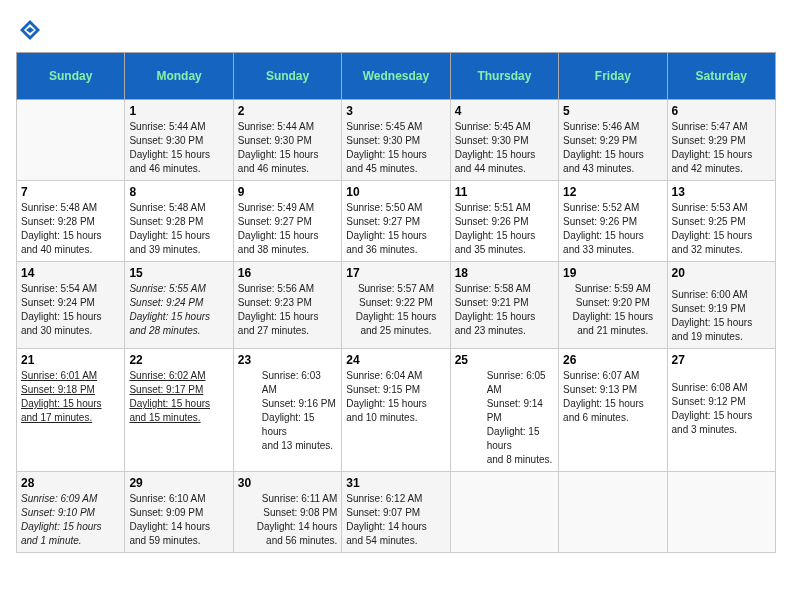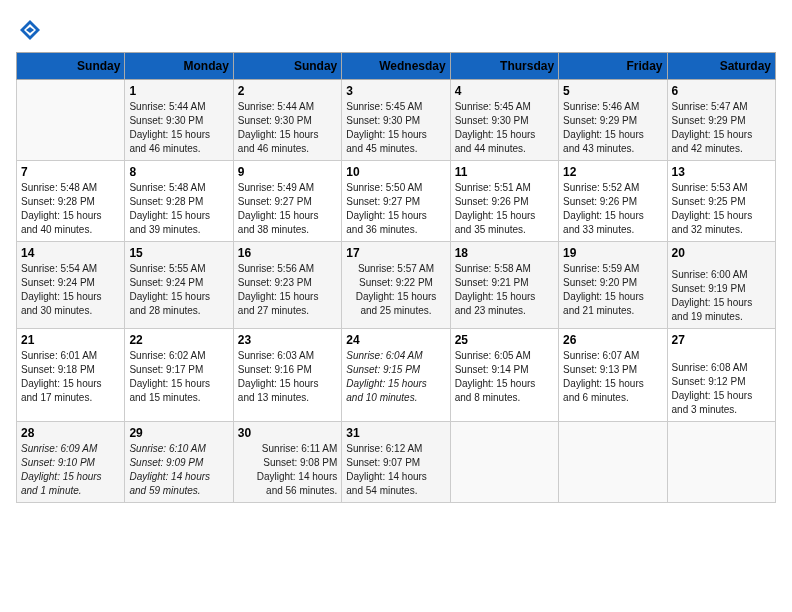--- a/index.html
+++ b/index.html
@@ -46,23 +46,23 @@
       color: #333;
       margin-top: 2px;
     }
     table {
       width: 100%;
       border-collapse: collapse;
       font-size: 11px;
     }
     thead tr th {
       background-color: #1565c0;
-      color: #000000;
-      padding: 6px 4px;
-      text-align: right;
+      color: #86efac;
+      padding: 16px 4px;
+      text-align: center;
       font-size: 12px;
       font-weight: bold;
       border: 1px solid #aaa;
     }
     tbody tr td {
       border: 1px solid #ccc;
       vertical-align: top;
       padding: 4px;
       width: 14.28%;
       min-height: 80px;
@@ -218,21 +218,21 @@
       <tr>
         <td>
           <div class="day-num">14</div>
           <div class="day-info" style="white-space: pre-line;">Sunrise: 5:54 AM
 Sunset: 9:24 PM
 Daylight: 15 hours
 and 30 minutes.</div>
         </td>
         <td>
           <div class="day-num">15</div>
-          <div class="day-info" style="white-space: pre-line;">Sunrise: 5:55 AM
+          <div class="day-info" style="white-space: pre-line; font-style: italic;">Sunrise: 5:55 AM
 Sunset: 9:24 PM
 Daylight: 15 hours
 and 28 minutes.</div>
         </td>
         <td>
           <div class="day-num">16</div>
           <div class="day-info" style="white-space: pre-line;">Sunrise: 5:56 AM
 Sunset: 9:23 PM
 Daylight: 15 hours
 and 27 minutes.</div>
@@ -246,65 +246,65 @@
         </td>
         <td>
           <div class="day-num">18</div>
           <div class="day-info" style="white-space: pre-line;">Sunrise: 5:58 AM
 Sunset: 9:21 PM
 Daylight: 15 hours
 and 23 minutes.</div>
         </td>
         <td>
           <div class="day-num">19</div>
-          <div class="day-info" style="white-space: pre-line;">Sunrise: 5:59 AM
+          <div class="day-info" style="white-space: pre-line; text-align: center;">Sunrise: 5:59 AM
 Sunset: 9:20 PM
 Daylight: 15 hours
 and 21 minutes.</div>
         </td>
         <td>
           <div class="day-num">20</div>
           <div class="day-info" style="white-space: pre-line; margin-top: 8px;">Sunrise: 6:00 AM
 Sunset: 9:19 PM
 Daylight: 15 hours
 and 19 minutes.</div>
         </td>
       </tr>
       <tr>
         <td>
           <div class="day-num">21</div>
-          <div class="day-info" style="white-space: pre-line;">Sunrise: 6:01 AM
+          <div class="day-info" style="white-space: pre-line; text-decoration: underline;">Sunrise: 6:01 AM
 Sunset: 9:18 PM
 Daylight: 15 hours
 and 17 minutes.</div>
         </td>
         <td>
           <div class="day-num">22</div>
-          <div class="day-info" style="white-space: pre-line;">Sunrise: 6:02 AM
+          <div class="day-info" style="white-space: pre-line; text-decoration: underline;">Sunrise: 6:02 AM
 Sunset: 9:17 PM
 Daylight: 15 hours
 and 15 minutes.</div>
         </td>
         <td>
           <div class="day-num">23</div>
-          <div class="day-info" style="white-space: pre-line;">Sunrise: 6:03 AM
+          <div class="day-info" style="white-space: pre-line; margin-left: 24px;">Sunrise: 6:03 AM
 Sunset: 9:16 PM
 Daylight: 15 hours
 and 13 minutes.</div>
         </td>
         <td>
           <div class="day-num">24</div>
-          <div class="day-info" style="white-space: pre-line; font-style: italic;">Sunrise: 6:04 AM
+          <div class="day-info" style="white-space: pre-line;">Sunrise: 6:04 AM
 Sunset: 9:15 PM
 Daylight: 15 hours
 and 10 minutes.</div>
         </td>
         <td>
           <div class="day-num">25</div>
-          <div class="day-info" style="white-space: pre-line;">Sunrise: 6:05 AM
+          <div class="day-info" style="white-space: pre-line; margin-left: 32px;">Sunrise: 6:05 AM
 Sunset: 9:14 PM
 Daylight: 15 hours
 and 8 minutes.</div>
         </td>
         <td>
           <div class="day-num">26</div>
           <div class="day-info" style="white-space: pre-line;">Sunrise: 6:07 AM
 Sunset: 9:13 PM
 Daylight: 15 hours
 and 6 minutes.</div>
@@ -320,21 +320,21 @@
       <tr>
         <td>
           <div class="day-num">28</div>
           <div class="day-info" style="white-space: pre-line; font-style: italic;">Sunrise: 6:09 AM
 Sunset: 9:10 PM
 Daylight: 15 hours
 and 1 minute.</div>
         </td>
         <td>
           <div class="day-num">29</div>
-          <div class="day-info" style="white-space: pre-line; font-style: italic;">Sunrise: 6:10 AM
+          <div class="day-info" style="white-space: pre-line;">Sunrise: 6:10 AM
 Sunset: 9:09 PM
 Daylight: 14 hours
 and 59 minutes.</div>
         </td>
         <td>
           <div class="day-num">30</div>
           <div class="day-info" style="white-space: pre-line; text-align: right;">Sunrise: 6:11 AM
 Sunset: 9:08 PM
 Daylight: 14 hours
 and 56 minutes.</div>

